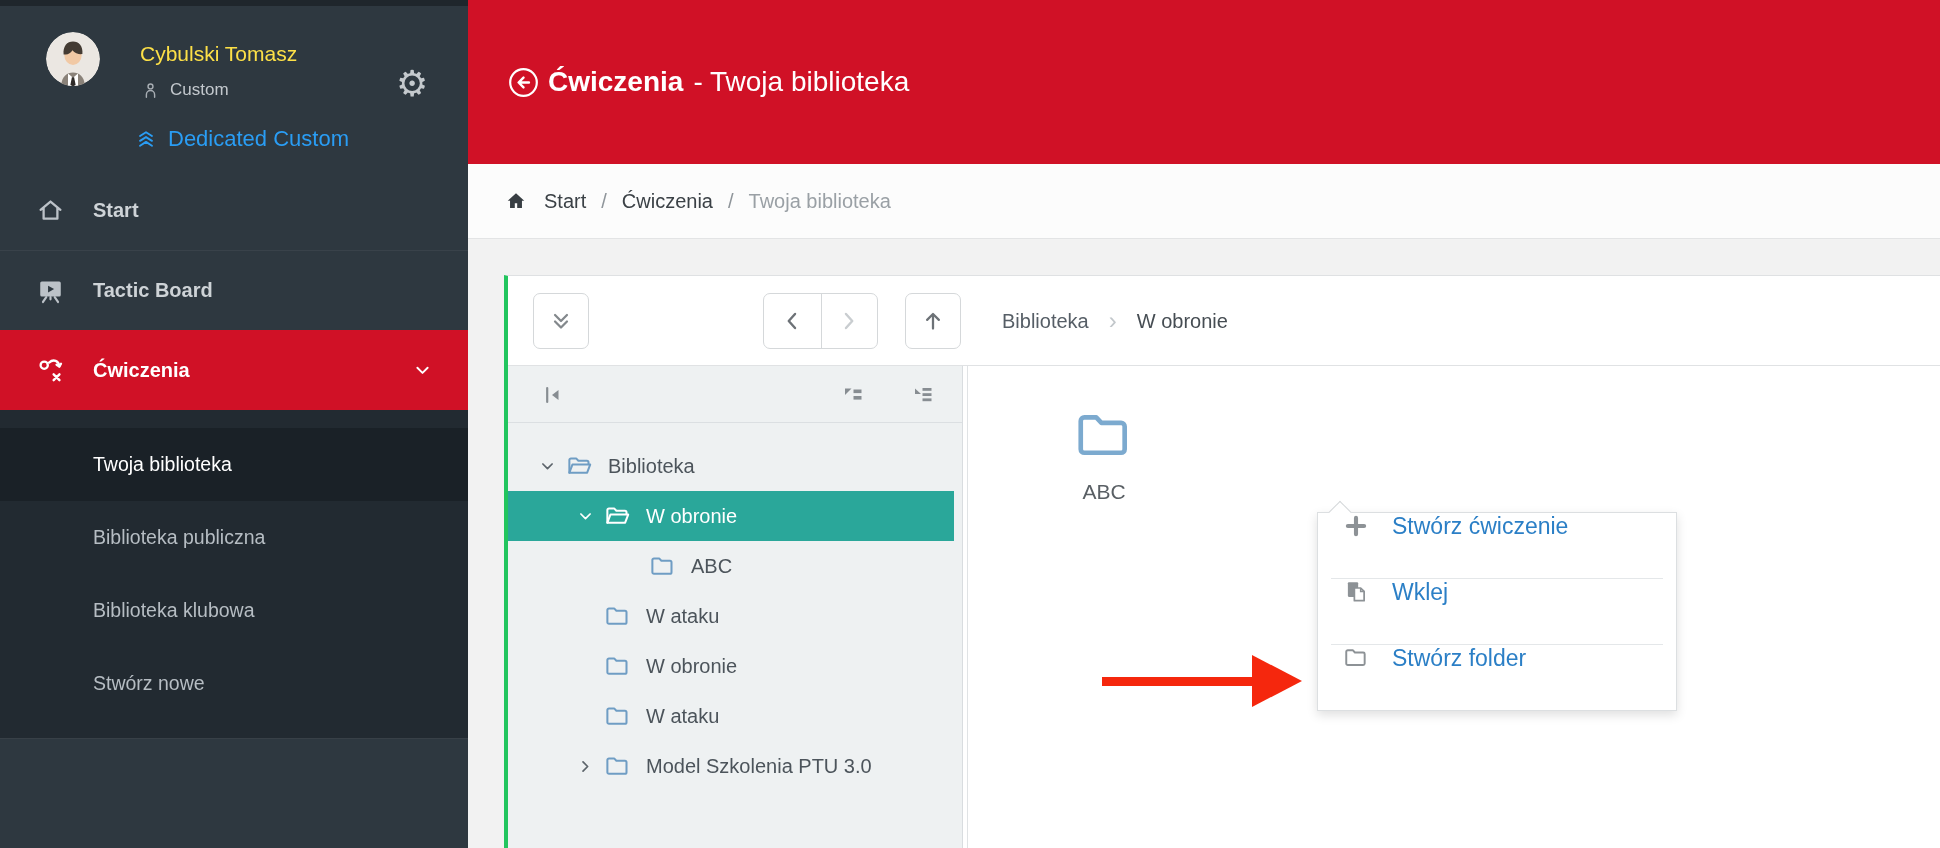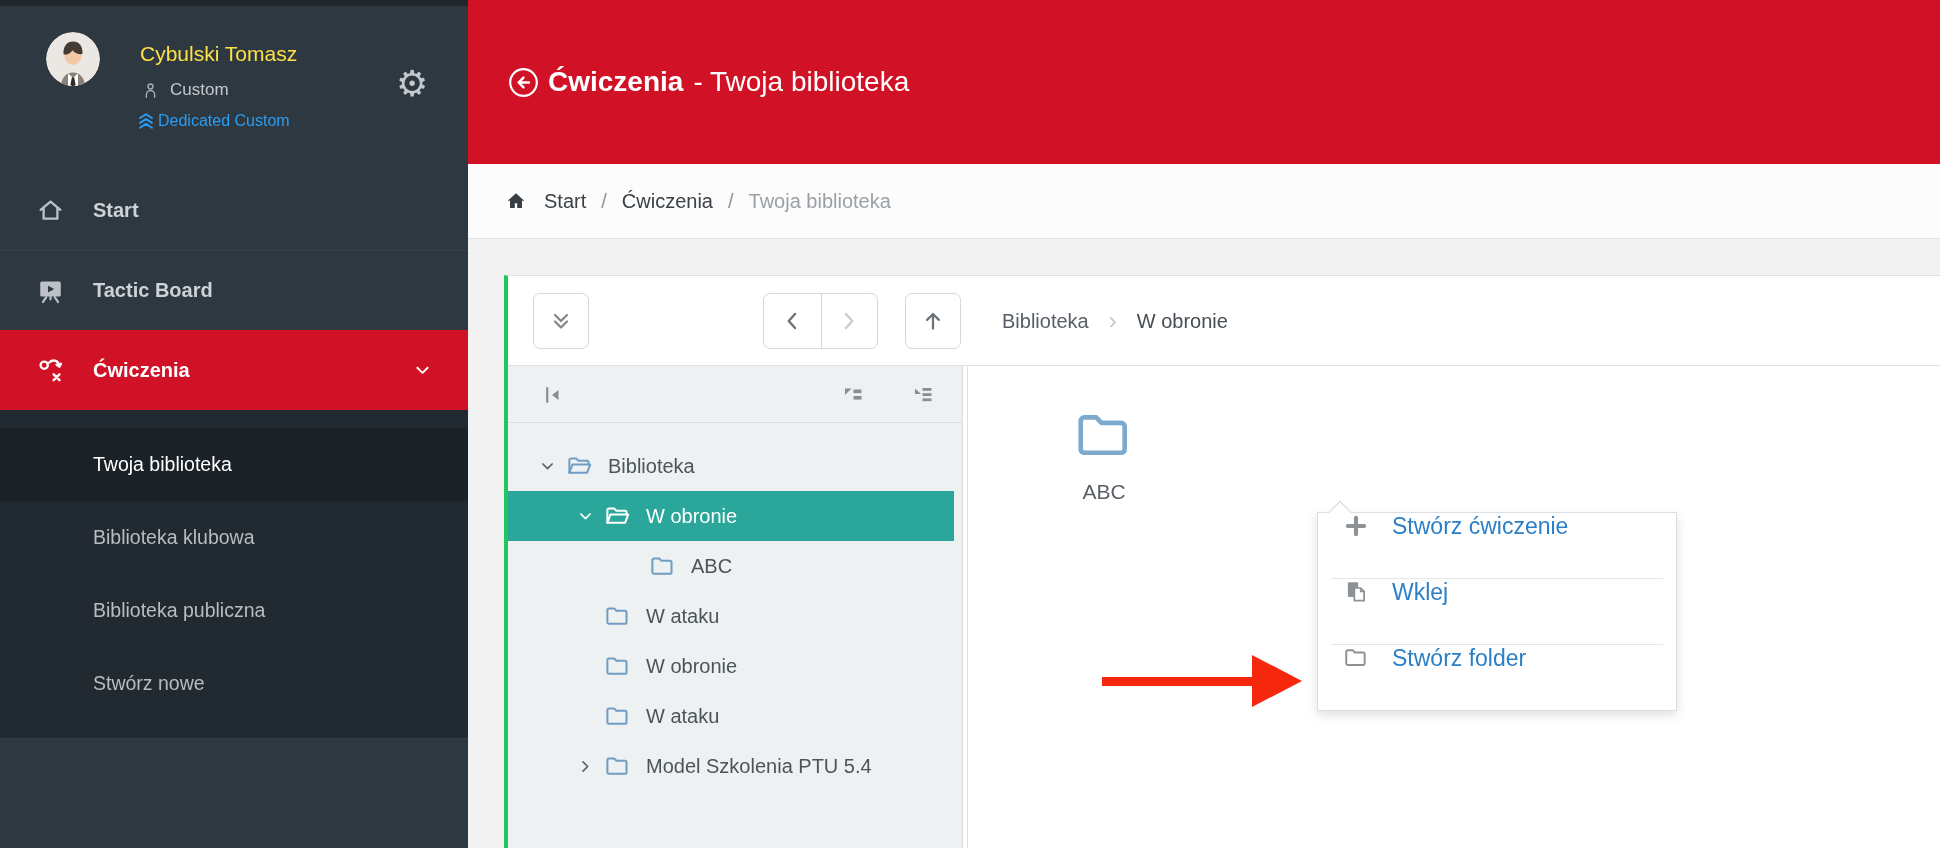--- a/index.html
+++ b/index.html
@@ -15,21 +15,21 @@
   .app{position:relative;width:1940px;height:848px;display:flex}
 
   
   .sidebar{position:relative;width:468px;height:848px;background:#2e3840;flex:none;display:flex;flex-direction:column}
   .top-strip{height:6px;background:#1f262c}
   .user-card{position:relative;height:164px;background:#2e3840}
   .avatar{position:absolute;left:46px;top:26px;width:54px;height:54px;border-radius:50%;overflow:hidden}
   .user-name{position:absolute;left:140px;top:36px;font-size:21px;font-weight:400;color:#fde047}
   .user-role{position:absolute;left:141px;top:74px;display:flex;align-items:center;gap:10px;color:#c3c8cd;font-size:17px}
   .user-role .ic{width:19px;height:19px;color:#a7adb3}
-  .user-plan{position:absolute;left:134px;top:104px;display:flex;align-items:center;color:var(--plan_blue);font-size:16px;font-weight:500}
+  .user-plan{position:absolute;left:134px;top:120px;display:flex;align-items:center;gap:10px;color:var(--plan_blue);font-size:22px;font-weight:500}
   .user-plan .ic{width:24px;height:22px;color:var(--plan_blue)}
   .gear{position:absolute;left:396px;top:60px;font-family:"DejaVu Sans",sans-serif;font-size:36px;color:#c4c9cd;line-height:1;cursor:pointer}
   .section-band{height:77px;display:flex;align-items:center;padding-left:38px;
     background:#2a323a;
     background-image:repeating-linear-gradient(135deg,rgba(0,0,0,.09) 0 2px,transparent 2px 6px);
     border-top:1px solid rgba(0,0,0,.25);border-bottom:1px solid rgba(0,0,0,.25);
     color:#939ba3;font-size:16px;letter-spacing:.8px}
   .nav-item{position:relative;height:80px;display:flex;align-items:center;padding-left:36px;color:#ced3d7;font-weight:700;font-size:20px;cursor:pointer}
   .nav-item + .nav-item{border-top:1px solid rgba(255,255,255,.055)}
   .nav-item .ic{width:29px;height:29px;margin-right:28px;color:#bcc2c8;flex:none}
@@ -237,22 +237,22 @@
             <use href="#i-tactics"></use>
           </svg>
         <span>Ćwiczenia</span>
         <svg class="nav-caret">
             <use href="#i-chev-down"></use>
           </svg>
       </div>
 
       <div class="submenu">
         <div class="sub-item active">Twoja biblioteka</div>
+        <div class="sub-item">Biblioteka publiczna</div>
         <div class="sub-item">Biblioteka klubowa</div>
-        <div class="sub-item">Biblioteka publiczna</div>
         <div class="sub-item">Stwórz nowe</div>
       </div>
       <div class="side-foot"></div>
     </nav>
   </aside>
 
   <div class="main">
 
     <header class="red-header">
       <svg class="back-btn">
@@ -365,21 +365,21 @@
                   </svg>
                 <span>W ataku</span>
               </div>
               <div class="trow lvl1">
                 <svg class="chev">
                     <use href="#i-chev-right"></use>
                   </svg>
                 <svg class="fold">
                     <use href="#i-folder"></use>
                   </svg>
-                <span>Model Szkolenia PTU 5.4</span>
+                <span>Model Szkolenia PTU 3.0</span>
               </div>
             </div>
           </div>
 
           <div class="splitter"></div>
 
           <div class="content">
             <div class="fcard">
               <svg class="big-folder" viewBox="0 0 24 24">
                   <use href="#i-folder"></use>

